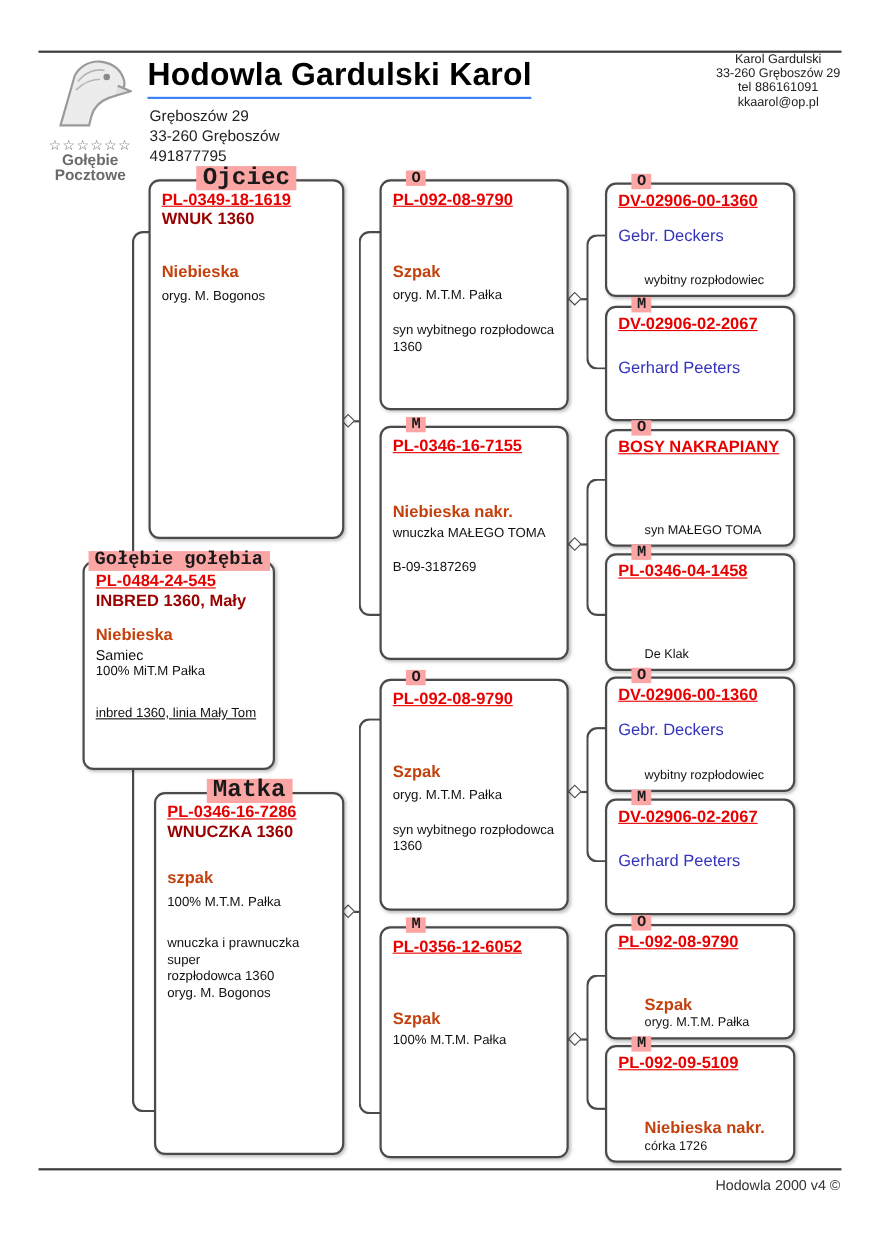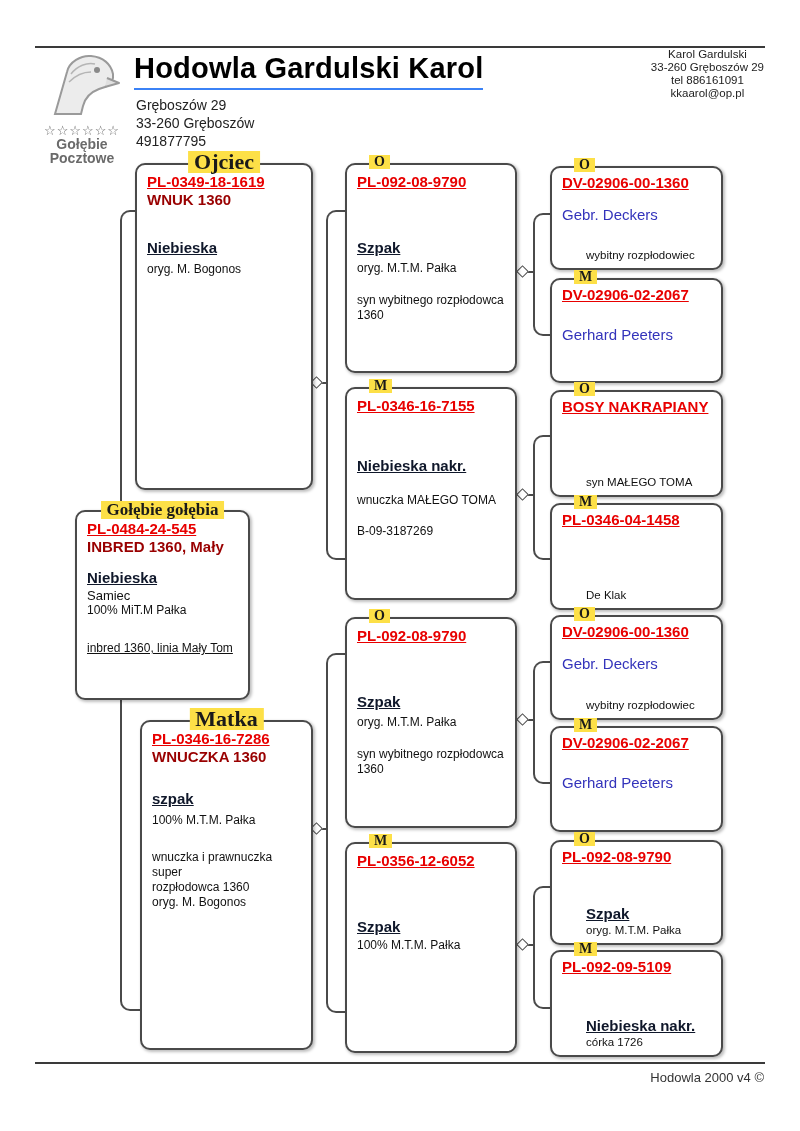--- a/index.html
+++ b/index.html
@@ -22,28 +22,28 @@
       border-radius:10px 0 0 10px;}
   .stub{position:absolute;height:2px;background:#4a4a4a;}
   .diamond{position:absolute;width:7px;height:7px;background:#fff;
       border:1.5px solid #4a4a4a;transform:rotate(45deg);}
 
   
   .pbox{position:absolute;background:#fff;border:2px solid #4a4a4a;border-radius:10px;
       box-shadow:1.5px 1.5px 3px rgba(0,0,0,.25);box-sizing:border-box;
       padding:8px 10px 6px;}
   .legend{position:absolute;top:-14px;left:50%;transform:translateX(-50%);
-      background:#fde047;padding:0 6px;font-family:Liberation Serif, serif;
+      background:#fca5a5;padding:0 6px;font-family:Liberation Mono, monospace;
       font-weight:bold;font-size:22px;color:#1a1a1a;white-space:nowrap;line-height:22px;}
   .legend.small{left:22px;transform:none;top:-10px;font-size:14px;line-height:14px;padding:0 5px;}
   .legend.mid{font-size:17px;line-height:18px;top:-11px;}
   .ring{font-size:15px;font-weight:bold;color:#e80000;text-decoration:underline;
       white-space:nowrap;line-height:18px;}
   .pname{font-size:15px;font-weight:bold;color:#990000;line-height:18px;}
-  .pcolor{font-size:15px;font-weight:bold;color:#0f172a;text-decoration:underline;
+  .pcolor{font-size:15px;font-weight:bold;color:#c2410c;
       line-height:18px;}
   .ptext{font-size:12px;color:#111;line-height:15px;white-space:pre-line;}
   .breeder{font-size:15px;color:#3333bb;line-height:18px;}
   .btm{font-size:11.5px;color:#111;line-height:14px;}
   .flexcol{display:flex;flex-direction:column;}
   .push{margin-top:auto;margin-left:24px;}
 
   .footer-text{position:absolute;right:36px;top:1070px;font-size:13px;color:#333;}
 </style>
 </head>
@@ -140,21 +140,21 @@
     <div class="pcolor" style="margin-top:48px;">Szpak</div>
     <div class="ptext" style="margin-top:4px;">oryg. M.T.M. Pałka</div>
     <div class="ptext" style="margin-top:17px;">syn wybitnego rozpłodowca
 1360</div>
   </div>
 
   <div class="pbox" style="left:345px;top:387px;width:172px;height:213px;">
     <span class="legend small">M</span>
     <div class="ring">PL-0346-16-7155</div>
     <div class="pcolor" style="margin-top:42px;">Niebieska nakr.</div>
-    <div class="ptext" style="margin-top:18px;">wnuczka MAŁEGO TOMA</div>
+    <div class="ptext" style="margin-top:2px;">wnuczka MAŁEGO TOMA</div>
     <div class="ptext" style="margin-top:16px;">B-09-3187269</div>
   </div>
 
   <div class="pbox" style="left:345px;top:617px;width:172px;height:211px;">
     <span class="legend small">O</span>
     <div class="ring">PL-092-08-9790</div>
     <div class="pcolor" style="margin-top:48px;">Szpak</div>
     <div class="ptext" style="margin-top:4px;">oryg. M.T.M. Pałka</div>
     <div class="ptext" style="margin-top:17px;">syn wybitnego rozpłodowca
 1360</div>

